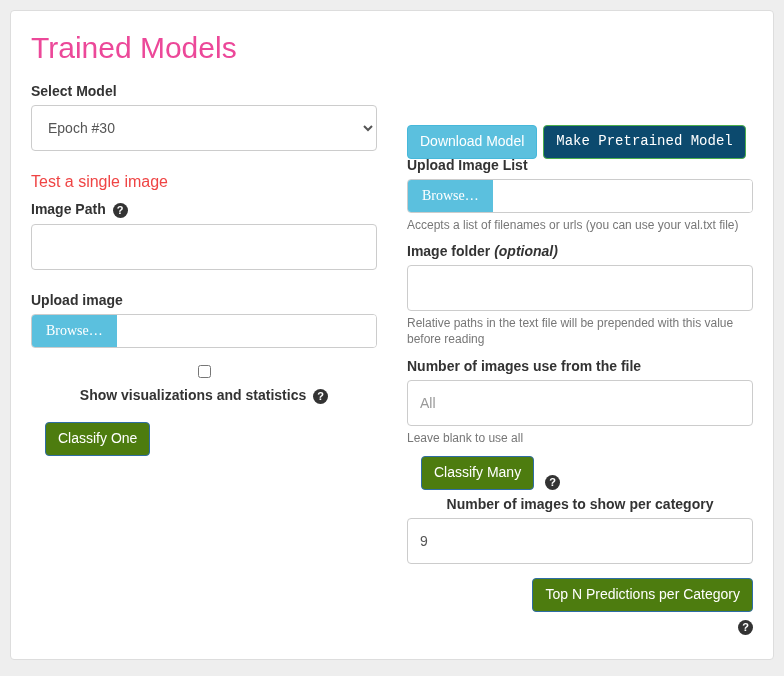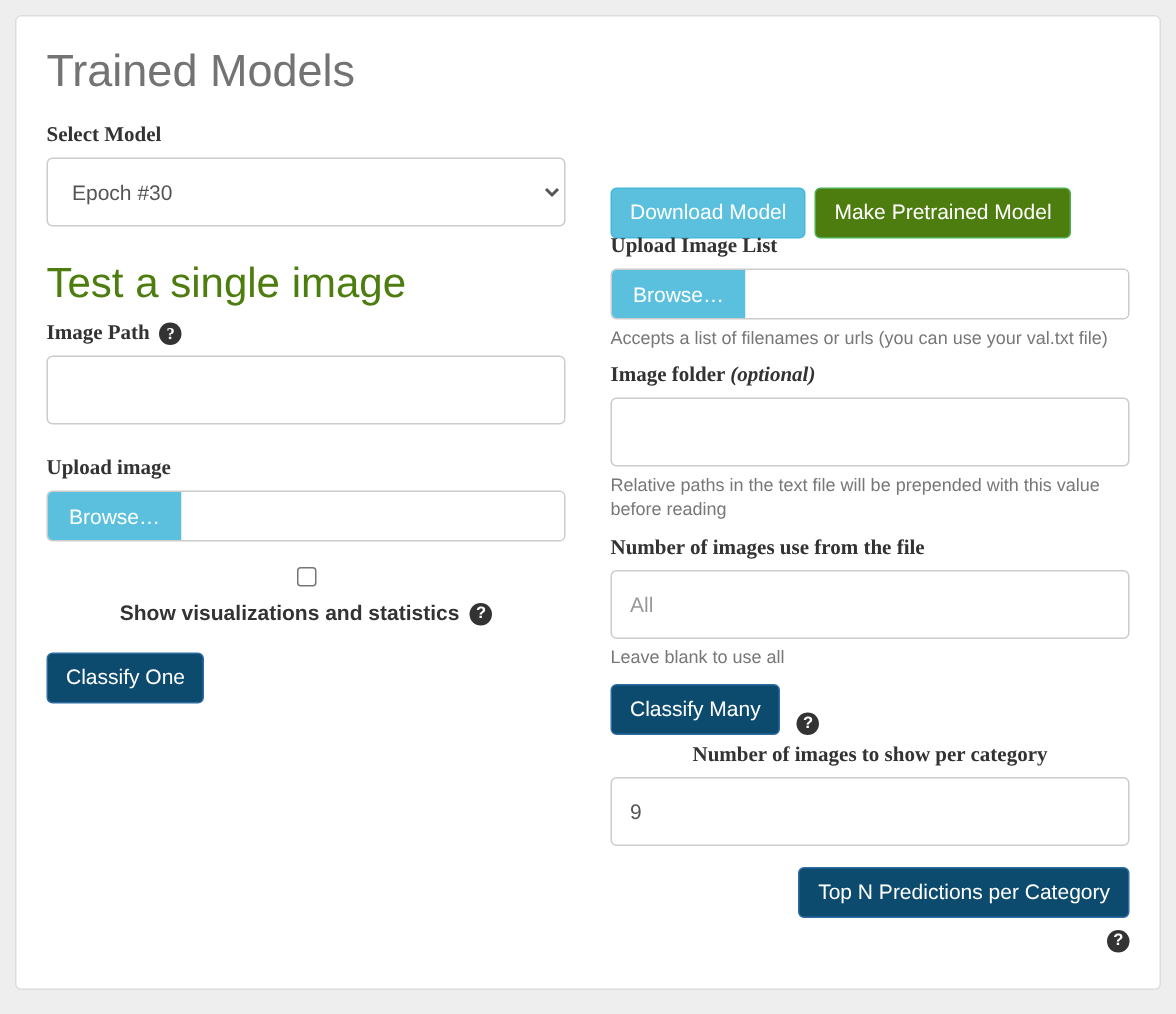--- a/index.html
+++ b/index.html
@@ -15,34 +15,33 @@
   .panel {
     background: #fff;
     border: 1px solid #ddd;
     border-radius: 4px;
     padding: 15px 20px 20px 20px;
   }
   h1 {
     font-size: 30px;
     font-weight: 500;
     margin: 5px 0 12px 0;
-    color: #737373;
+    color: #ec4899;
   }
   h2 {
-    font-size: 28px;
+    font-size: 16px;
     font-weight: 500;
     margin: 22px 0 10px 0;
-    color: #4d7c0f;
+    color: #ef4444;
   }
   .label {
     font-weight: 700;
     font-size: 14px;
     margin: 6px 0 6px 0;
     display: block;
-    font-family: Liberation Serif, serif;
   }
   .label .optional {
     font-style: italic;
     font-weight: 700;
     color: #333;
   }
   .help-text {
     font-size: 12px;
     color: #777;
     margin: 4px 0 10px 0;
@@ -71,39 +70,40 @@
     font-size: 14px;
     line-height: 1.42857;
     border-radius: 4px;
     border: 1px solid transparent;
     cursor: pointer;
     color: #fff;
     white-space: nowrap;
     vertical-align: middle;
   }
   .btn-info    { background: #5bc0de; border-color: #46b8da; }
-  .btn-success { background: #4d7c0f; border-color: #4cae4c; }
-  .btn-primary { background: #0c4a6e; border-color: #2e6da4; }
+  .btn-success { background: #0c4a6e; border-color: #4cae4c; font-family: Liberation Mono, monospace; }
+  .btn-primary { background: #4d7c0f; border-color: #2e6da4; margin-left: 14px; }
   .model-actions { display: flex; gap: 6px; align-items: center; height: 18px; }
   .file-group {
     display: flex;
     width: 100%;
     border: 1px solid #ccc;
     border-radius: 4px;
     overflow: hidden;
     background: #fff;
     height: 34px;
   }
   .file-btn {
     background: #5bc0de;
     color: #fff;
     border: none;
     padding: 6px 14px;
     font-size: 14px;
     cursor: pointer;
+    font-family: Liberation Serif, serif;
   }
   .file-text {
     flex: 1;
     border: none;
     padding: 6px 12px;
     font-size: 14px;
     outline: none;
   }
   .checkbox-row {
     margin: 14px 0 18px 0;

